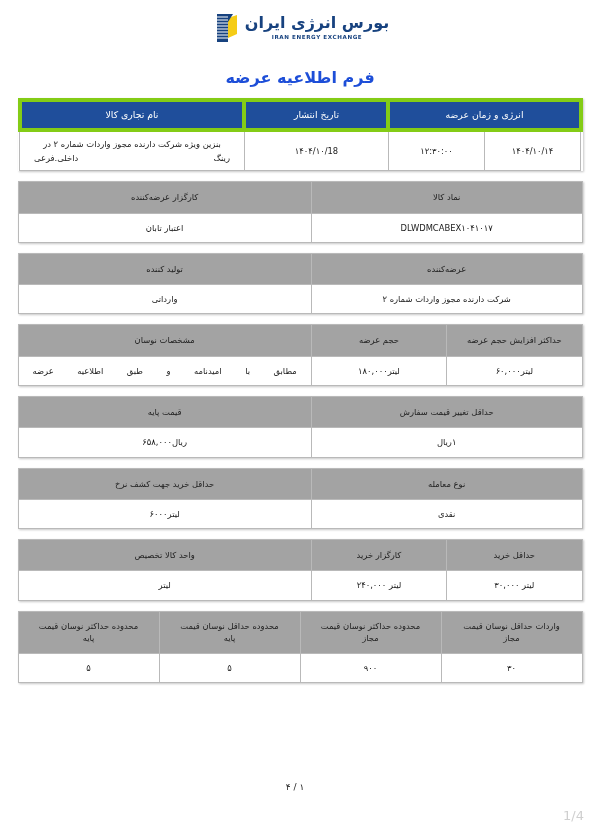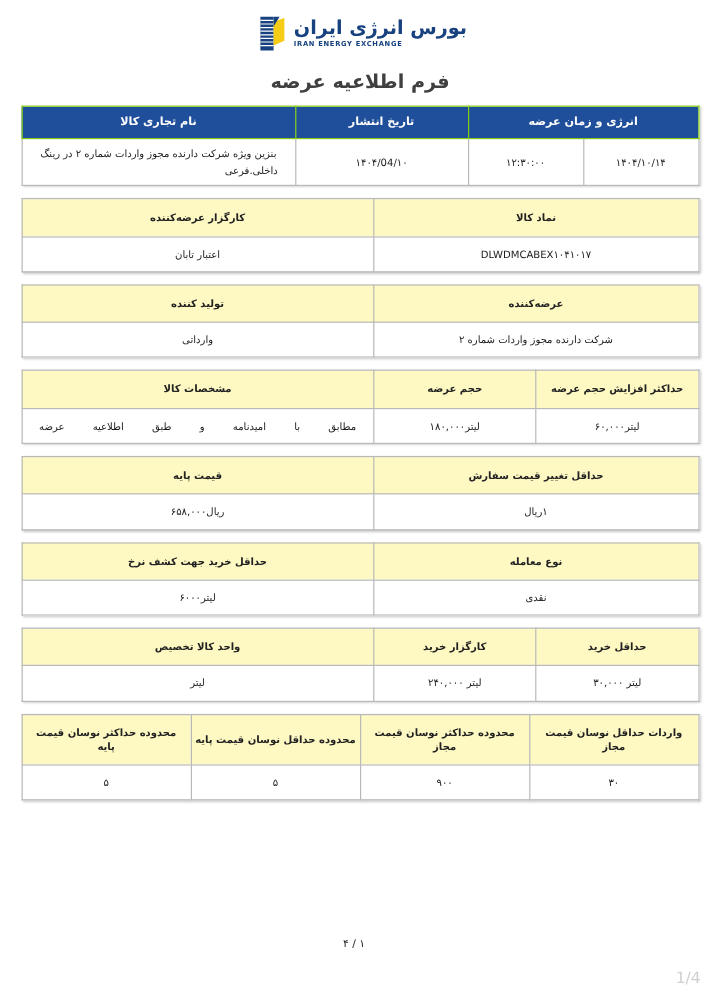--- a/index.html
+++ b/index.html
@@ -35,20 +35,21 @@
   }
   .logo {
     display: flex;
     flex-direction: row-reverse;
     align-items: center;
     gap: 6px;
   }
   .logo-text {
     display: flex;
     flex-direction: column;
+    align-items: center;
     line-height: 1;
   }
   .logo-fa {
     font-size: 16px;
     color: #17427f;
     font-weight: bold;
     letter-spacing: 0px;
     white-space: nowrap;
   }
   .logo-en {
@@ -65,22 +66,22 @@
     height: 32px;
     position: relative;
     flex: 0 0 auto;
   }
 
   
   .doc-title {
     text-align: center;
     font-size: 16px;
     font-weight: bold;
-    color: #404040;
-    margin-top: 12px;
+    color: #1d4ed8;
+    margin-top: 22px;
     margin-bottom: 11px;
     letter-spacing: 0px;
   }
 
   
   .tbl {
     width: 565px;
     margin: 0 auto 10px auto;
     border-collapse: collapse;
     table-layout: fixed;
@@ -93,31 +94,31 @@
     font-size: 8.4px;
     padding: 5px 4px;
     line-height: 1.7;
     word-wrap: break-word;
   }
   
   .tbl.head-blue th {
     background: #1f4e9b;
     color: #ffffff;
     font-size: 9.3px;
-    font-weight: bold;
+    font-weight: normal;
     padding: 5px 4px;
-    border: 1px solid #84cc16;
+    border: 4px solid #84cc16;
   }
   
   .tbl.head-gray th {
-    background: #fef9c3;
+    background: #a3a3a3;
     color: #222;
-    font-weight: bold;
+    font-weight: normal;
     font-size: 8.4px;
-    padding: 8px 3px;
+    padding: 8px 16px;
   }
   .tbl td {
     background: #ffffff;
   }
   .t1-row td { height: 28px; }
   .tall td { padding-top: 7px; padding-bottom: 7px; }
   .justified {
     text-align: justify;
     text-align-last: justify;
     padding-left: 14px !important;
@@ -189,21 +190,21 @@
       </colgroup>
     <tbody>
         <tr>
       <th colspan="2">انرژی و زمان عرضه</th>
       <th>تاریخ انتشار</th>
       <th>نام تجاری کالا</th>
     </tr>
     <tr class="t1-row">
       <td>۱۴۰۴/۱۰/۱۴</td>
       <td>۱۲:۳۰:۰۰</td>
-      <td>۱۴۰۴/04/۱۰</td>
+      <td>۱۴۰۴/۱۰/18</td>
       <td class="justified">بنزین ویژه شرکت دارنده مجوز واردات شماره ۲ در رینگ داخلی.فرعی</td>
     </tr>
   </tbody>
     </table>
 
   <table class="tbl head-gray">
     <colgroup>
         <col style="width:48%">
         <col>
       </colgroup>
@@ -239,21 +240,21 @@
   <table class="tbl head-gray">
     <colgroup>
         <col style="width:24%">
         <col style="width:24%">
         <col>
       </colgroup>
     <tbody>
         <tr>
       <th>حداکثر افزایش حجم عرضه</th>
       <th>حجم عرضه</th>
-      <th>مشخصات کالا</th>
+      <th>مشخصات نوسان</th>
     </tr>
     <tr class="tall">
       <td>لیتر۶۰,۰۰۰</td>
       <td>لیتر۱۸۰,۰۰۰</td>
       <td class="justified">مطابق با امیدنامه و طبق اطلاعیه عرضه</td>
     </tr>
   </tbody>
     </table>
 
   <table class="tbl head-gray">

